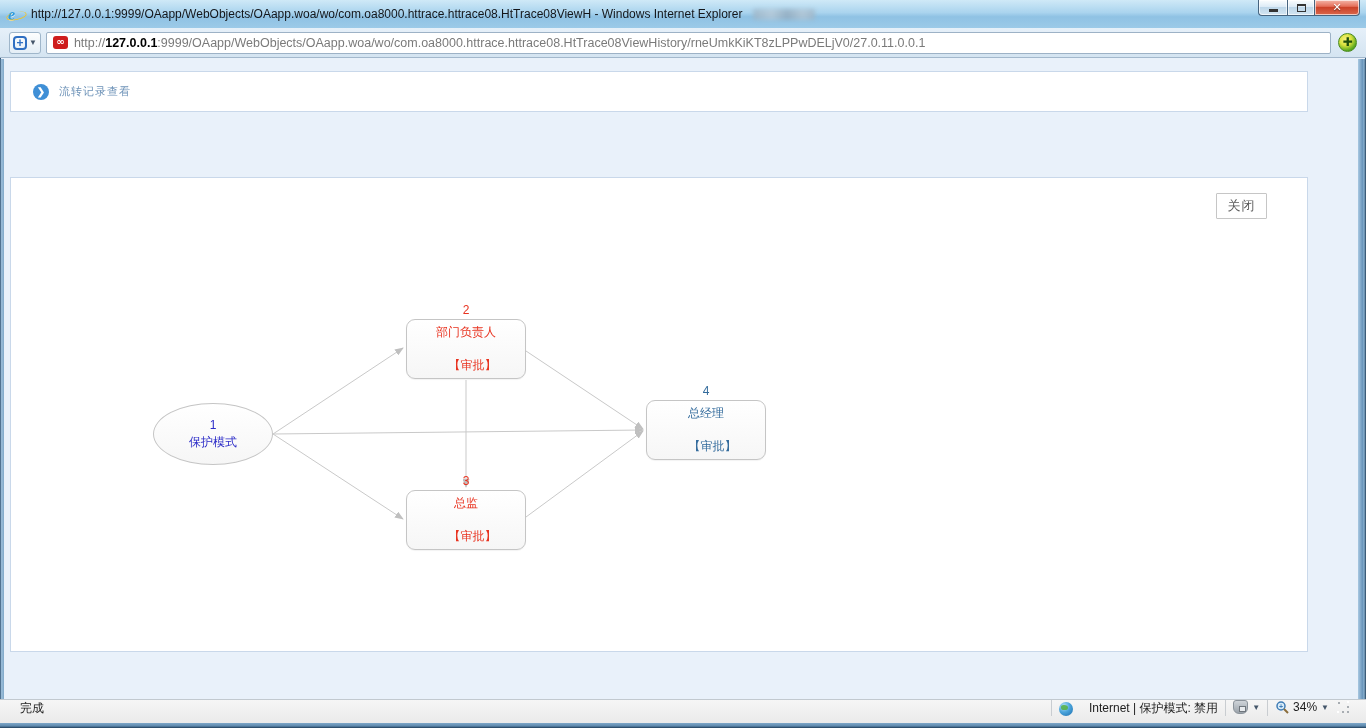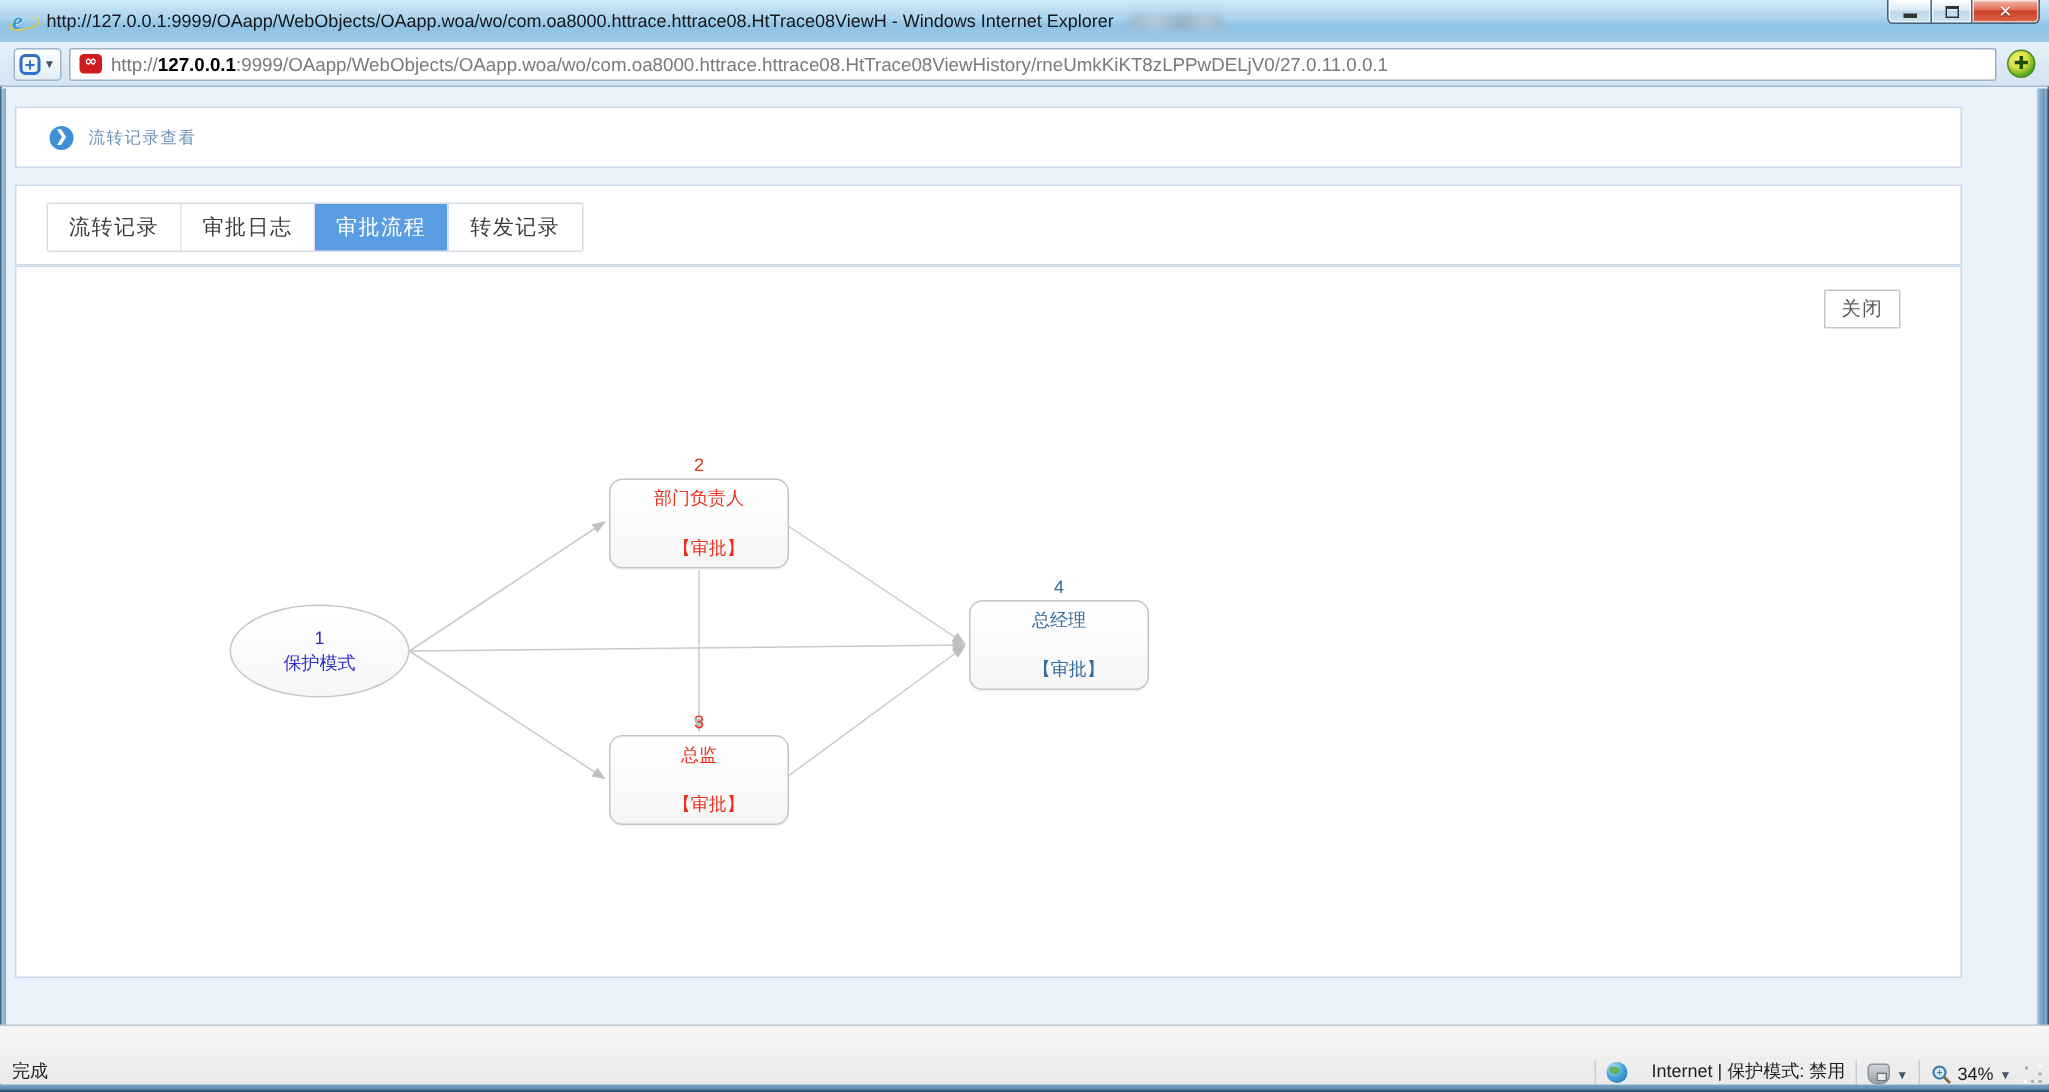--- a/index.html
+++ b/index.html
@@ -86,23 +86,23 @@
   .flow-node { position:absolute; border:1px solid #c5c5c5;
     background:linear-gradient(#ffffff,#f6f6f6); font-size:12px; text-align:center; }
   .flow-node.rect { border-radius:9px; box-shadow:0 1px 1px rgba(0,0,0,.05); }
   .flow-node.ellipse { border-radius:50%; display:flex; flex-direction:column;
     align-items:center; justify-content:center; line-height:17px; }
   .node-number { position:absolute; top:-17px; left:0; right:0; font-size:12px; }
   .node-title  { position:absolute; top:4px;  left:0; right:0; }
   .node-tag    { position:absolute; bottom:4px; left:13px; right:0; }
 
   
-  .statusbar { position:absolute; left:0; bottom:5px; width:100%; height:40px;
+  .statusbar { position:absolute; left:0; bottom:5px; width:100%; height:24px;
     background:linear-gradient(#f6f6f6,#eaeaea); border-top:1px solid #c2c9cf;
-    display:flex; align-items:flex-end; font-size:12px; color:#1d1d1d; padding:0 4px; }
+    display:flex; align-items:flex-start; font-size:12px; color:#1d1d1d; padding:0 16px; }
   .status-left { margin-left:4px; }
   .status-spacer { flex:1; }
   .sep { width:1px; height:16px; background:#c9cdd1; margin:0 7px; }
   .zone { display:flex; align-items:center; gap:16px; }
   .globe { width:14px; height:14px; border-radius:50%; flex:none;
     background:radial-gradient(circle at 35% 30%, #bfe6f7 0%, #4aa4dc 45%, #1b6cab 100%);
     position:relative; overflow:hidden; }
   .globe::after { content:""; position:absolute; left:2px; top:3px; width:7px; height:5px;
     background:#57b04a; border-radius:40% 60% 50% 50%; opacity:.9; }
   .shield-icon { width:15px; height:14px; background:linear-gradient(#cfd4d9,#9aa2aa);
@@ -150,28 +150,20 @@
     </div>
     <div class="go-btn">✚</div>
   </div>
 
   <div class="page">
     <div class="panel header-panel">
       <span class="header-bullet">❯</span>
       <span class="header-title">流转记录查看</span>
     </div>
 
-    <div class="panel tab-panel">
-      <div class="tab-group">
-        <div class="tab">流转记录</div>
-        <div class="tab">审批日志</div>
-        <div class="tab active">审批流程</div>
-        <div class="tab">转发记录</div>
-      </div>
-    </div>
 
     <div class="panel content-panel">
       <div class="close-btn">关闭</div>
       <div class="flow-diagram">
         <svg width="1296" height="473" viewBox="0 0 1296 473">
           <defs>
             <marker id="arrowhead" markerWidth="9" markerHeight="7" refX="8" refY="3.5" orient="auto">
               <path d="M0,0 L9,3.5 L0,7 Z" fill="#bfbfbf"></path>
             </marker>
           </defs>

